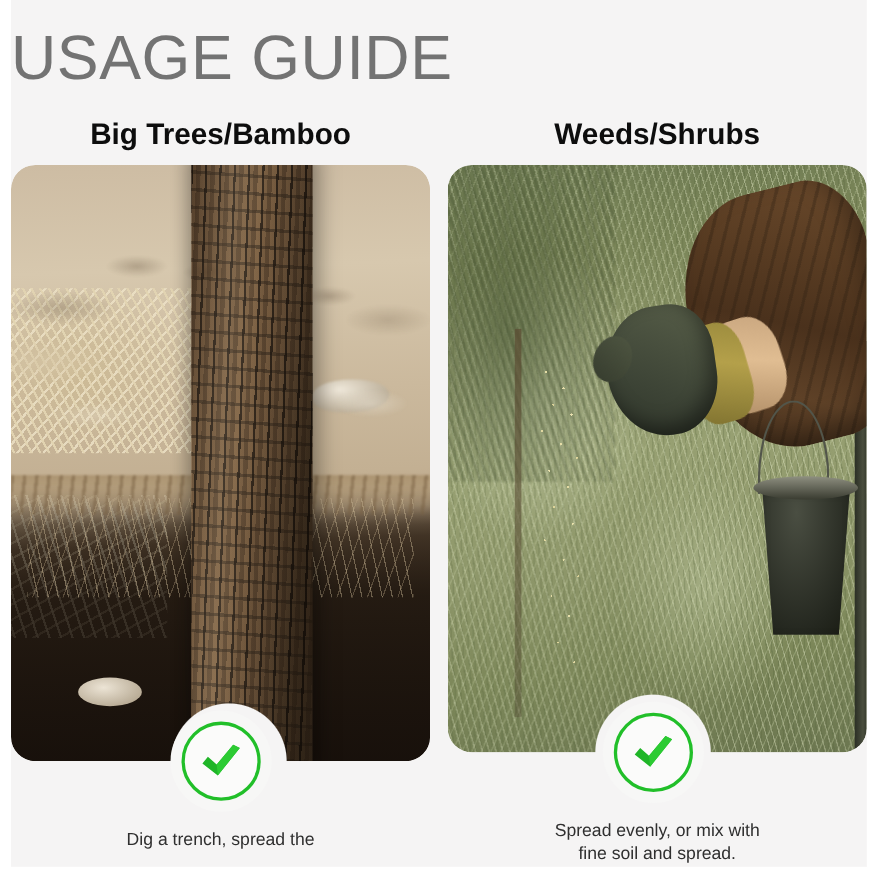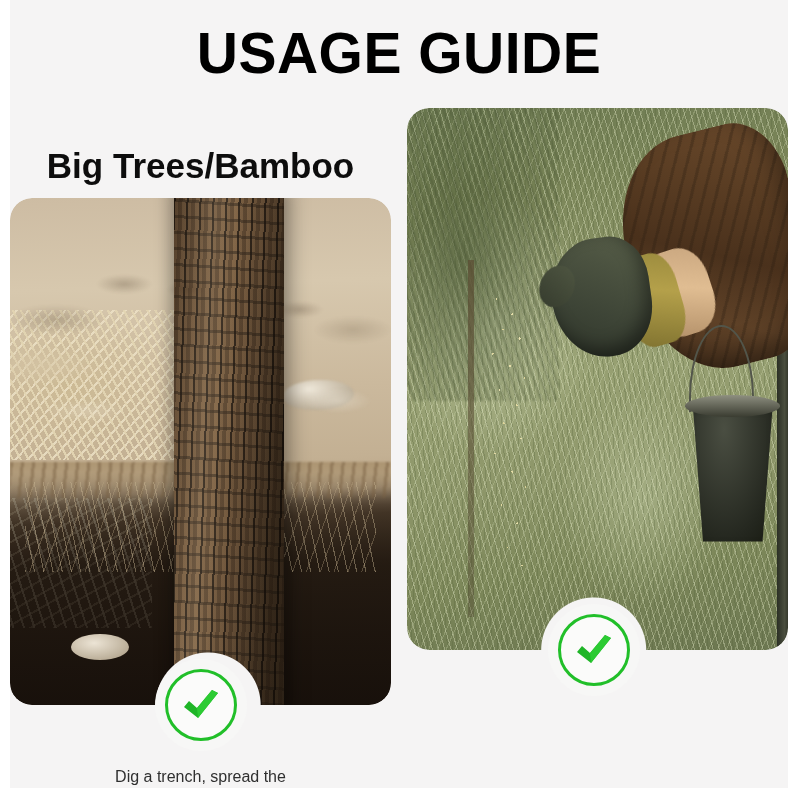--- a/index.html
+++ b/index.html
@@ -18,51 +18,49 @@
     border-left:10px solid #ffffff;
     border-right:12px solid #ffffff;
     border-bottom:12px solid #ffffff;
     border-top:0;
   }
 
   
   .page-title {
     position:absolute;
     top:24px; left:0; right:0;
-    text-align:center;
     font-size:57px;
-    font-weight:bold;
+    font-weight:normal;
     letter-spacing:0.5px;
-    color:#000000;
+    color:#737373;
     line-height:1.05;
   }
 
   
   .panels {
     position:absolute;
     top:108px; left:0; right:0; bottom:0;
     display:flex;
     gap:16px;
   }
   .panel {
     flex:1 1 0;
     display:flex;
     flex-direction:column;
     align-items:center;
     min-width:0;
   }
 
   .panel-heading {
-    font-size:35px;
+    font-size:27px;
     font-weight:bold;
     color:#0d0d0d;
     line-height:1.1;
     margin-bottom:12px;
     white-space:nowrap;
-    margin-top:39px;
   }
 
   
   .photo-wrap {
     position:relative;
     width:100%;
     height:542px;
   }
   .photo {
     position:absolute;
@@ -347,20 +345,21 @@
         </div>
       </div>
 
       <p class="caption">
         <span>Dig a trench, spread the</span><br>
       </p>
     </section>
 
     <section class="panel">
 
+      <div class="panel-heading">Weeds/Shrubs</div>
 
       <div class="photo-wrap">
         <div class="photo" style="--notch-x:49%;">
           <div class="scene-weeds">
             <div class="brush"></div>
             <div class="shrub-dark"></div>
             <div class="shrub-stem"></div>
             <div class="post"></div>
             <div class="sleeve"></div>
             <div class="cuff"></div>
@@ -377,16 +376,20 @@
         <div class="check-badge" style="left:49%;transform:translateX(-50%);">
           <div class="check-ring">
             <svg width="40" height="34" viewBox="0 0 40 34">
               <path d="M3 19 L8 13 L16 20 L31 2 L37 5 L17 30 Z" fill="#1fb527"></path>
               <path d="M16 20 L31 2 L37 5 L17 30 Z" fill="#2ccb33"></path>
             </svg>
           </div>
         </div>
       </div>
 
+      <p class="caption">
+        <span>Spread evenly, or mix with</span><br>
+        <span>fine soil and spread.</span>
+      </p>
     </section>
 
   </div>
 </div>
 
 </body></html>

